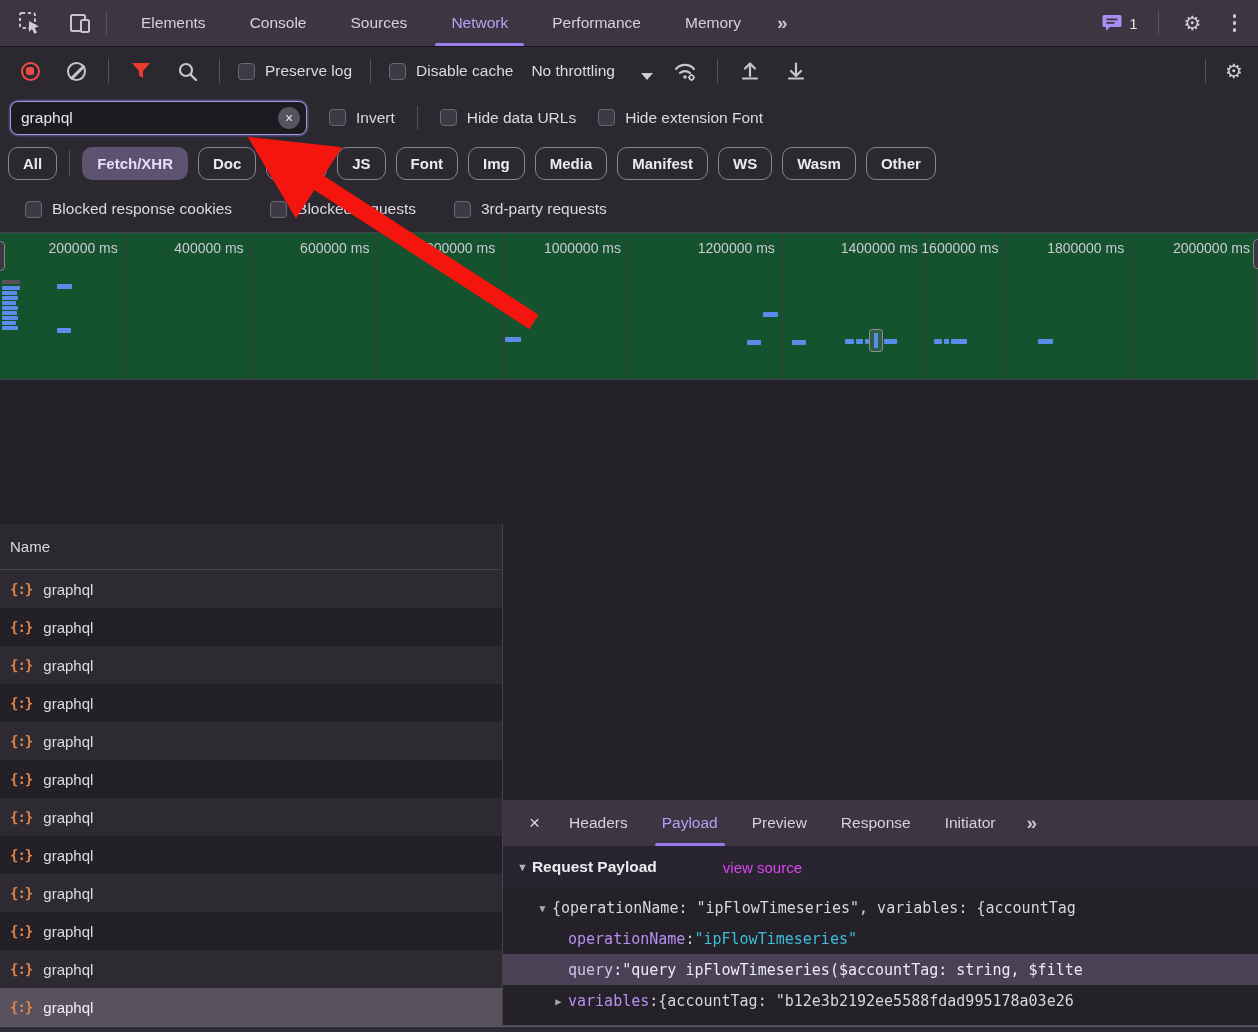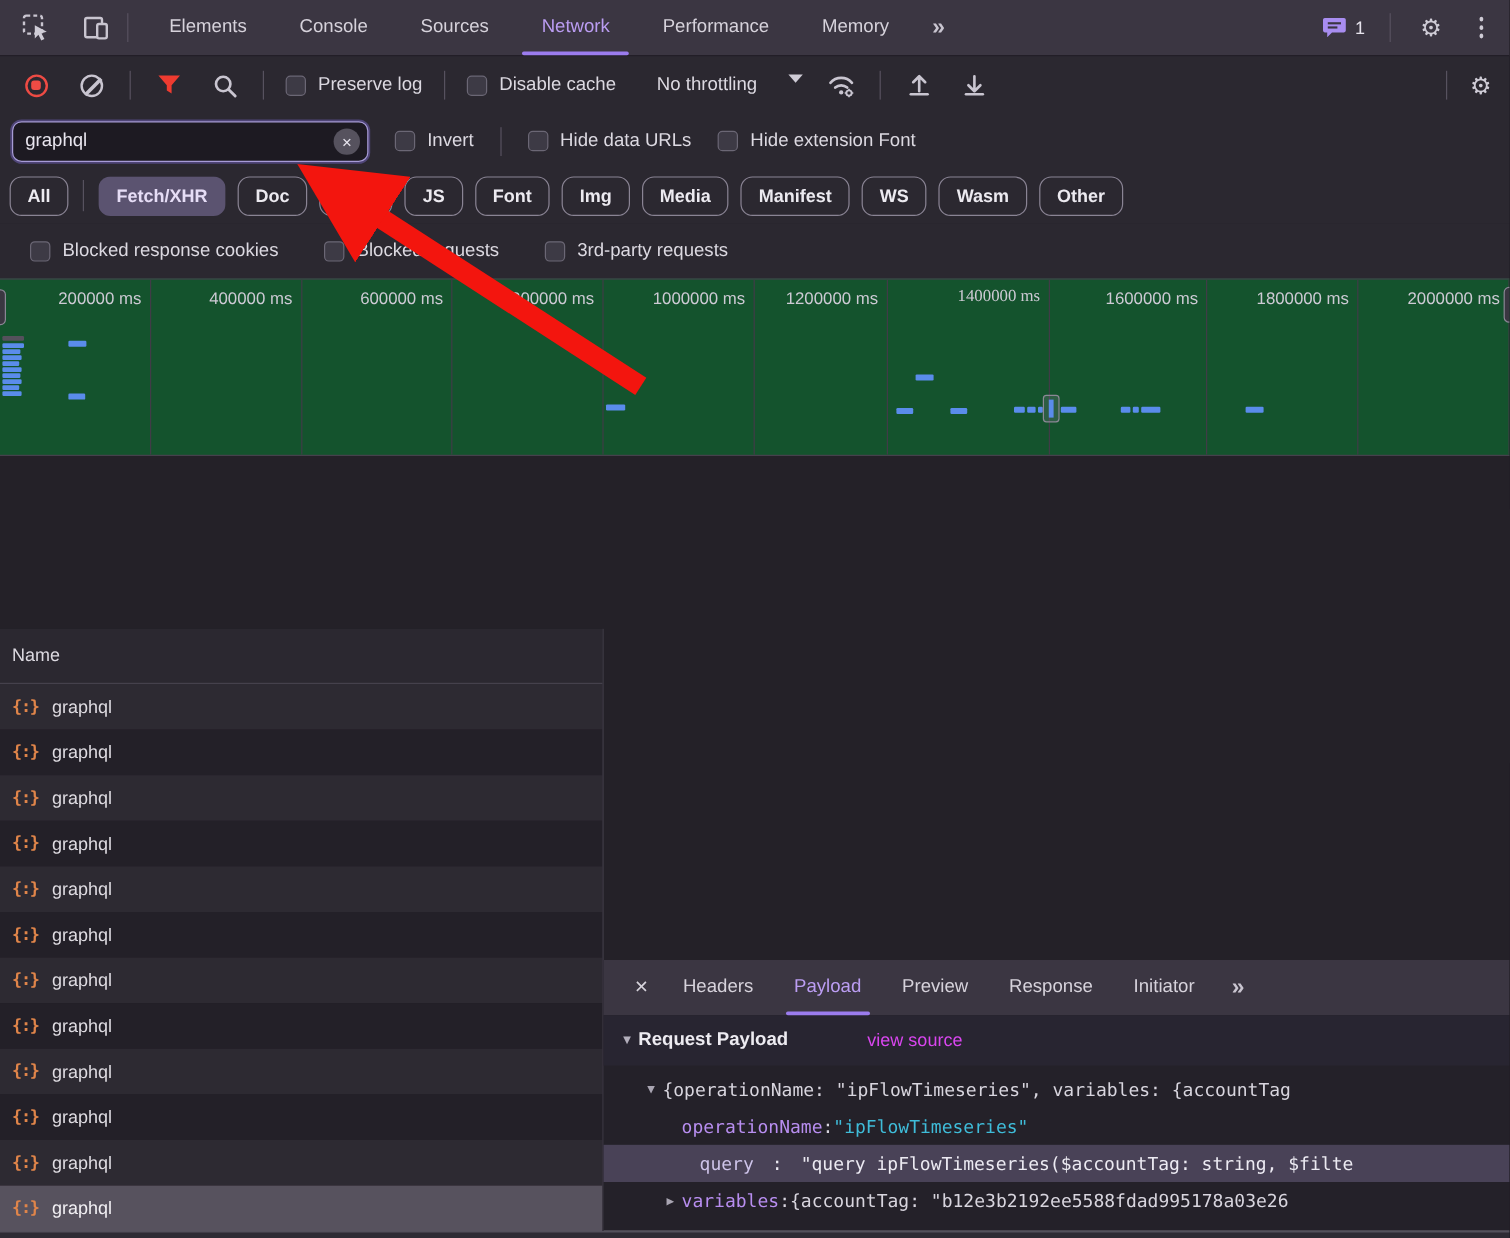--- a/index.html
+++ b/index.html
@@ -23,21 +23,21 @@
 
   
   .nettoolbar { height:48px; background:#2b2830; display:flex; align-items:center; padding:0 10px 0 16px; gap:18px; flex:0 0 auto; }
   .icon-btn { display:flex; align-items:center; justify-content:center; width:28px; height:28px; }
   .rec-outer { width:19px; height:19px; border:2.5px solid #ee4b44; border-radius:50%; display:flex; align-items:center; justify-content:center; }
   .rec-inner { width:8px; height:8px; border-radius:2.5px; background:#ee4b44; }
   .block-circle { position:relative; width:19px; height:19px; border:2.5px solid #c9c5d0; border-radius:50%; }
   .block-circle::after { content:""; position:absolute; left:-1px; top:7px; width:19px; height:2.5px; background:#c9c5d0; transform:rotate(-45deg); }
   .cb { width:17px; height:17px; border-radius:4px; background:#3d3a45; border:1px solid #6b6775; flex:0 0 auto; }
   .cb-group { display:flex; align-items:center; gap:10px; color:#dcd9e1; font-size:15.5px; }
-  .throttle { display:flex; align-items:flex-start; gap:26px; color:#dcd9e1; font-size:15.5px; margin-left:16px; }
+  .throttle { display:flex; align-items:flex-end; gap:26px; color:#dcd9e1; font-size:15.5px; margin-left:0; }
   .caret-down { width:0; height:0; border-left:6px solid transparent; border-right:6px solid transparent; border-top:7px solid #cfccd6; }
   .toolbar-right { margin-left:auto; display:flex; align-items:center; gap:14px; }
   .gear-glyph { font-family:"DejaVu Sans", sans-serif; font-size:20px; color:#cfccd6; line-height:1; }
 
   
   .filterrow { height:45px; background:#2b2830; display:flex; align-items:center; padding:0 10px; gap:22px; flex:0 0 auto; }
   .filter-input { position:relative; width:297px; height:34px; background:#1d1a22; border:1px solid #a79bd6; box-shadow:0 0 0 1.5px #4f4577; border-radius:8px; display:flex; align-items:center; padding:0 34px 0 10px; }
   .filter-input .val { color:#e8e5ee; font-size:15.5px; }
   .clear-x { position:absolute; right:6px; top:5px; width:22px; height:22px; border-radius:50%; background:#56525e; color:#e8e5ee; font-size:14px; display:flex; align-items:center; justify-content:center; }
 
@@ -80,21 +80,21 @@
   .dtab.active::after { content:""; position:absolute; left:10px; right:10px; bottom:0; height:3px; border-radius:2px; background:#9b7cee; }
   .payload-head { height:42px; display:flex; align-items:center; padding:0 14px; gap:0; flex:0 0 auto; background:#282531; }
   .payload-head .tri { color:#b3afbc; font-size:11px; margin-right:4px; }
   .payload-title { color:#edebf1; font-size:15.5px; font-weight:bold; }
   .view-source { color:#d946ef; font-size:15px; margin-left:66px; }
   .payload-body { font-family:"DejaVu Sans Mono", monospace; font-size:15px; color:#d8d5de; padding-top:4px; }
   .pline { height:31px; display:flex; align-items:center; white-space:nowrap; overflow:hidden; }
   .pline .parrow { display:inline-block; width:19px; flex:0 0 auto; color:#a9a5b2; font-size:10.5px; text-align:center; }
   .pline.ind0 { padding-left:30px; }
   .pline.ind1 { padding-left:46px; }
-  .pline.selected { background:#494257;gap:15px; }
+  .pline.selected { background:#494257; }
   .tk-plain { color:#d8d5de; }
   .tk-key { color:#b88ef0; }
   .tk-str { color:#3fbcd9; }
   .pline.selected .tk-key { color:#cec4ea; }
   .pline.selected .tk-plain { color:#eceaf2; }
   .payload-sep { height:1px; background:#4a4650; margin-top:9px; }
 
   .bottomstrip { height:6px; background:#2e2b34; border-top:1px solid #5f5b68; flex:0 0 auto; }
 
   .arrow-overlay { position:absolute; left:0; top:0; z-index:60; pointer-events:none; }
@@ -282,24 +282,24 @@
         </div>
         <div class="tl-col" style="left: 251.6px; width: 125.8px;">
           <span class="tl-label">600000 ms</span>
         </div>
         <div class="tl-col" style="left: 377.4px; width: 125.8px;">
           <span class="tl-label">800000 ms</span>
         </div>
         <div class="tl-col" style="left: 503.2px; width: 125.8px;">
           <span class="tl-label">1000000 ms</span>
         </div>
-        <div class="tl-col" style="left: 614px; width: 125.8px;">
+        <div class="tl-col" style="left: 657px; width: 125.8px;">
           <span class="tl-label">1200000 ms</span>
         </div>
-        <div class="tl-col" style="left: 749px; width: 125.8px; font-family: Liberation Serif, serif;">
+        <div class="tl-col" style="left: 800px; width: 125.8px;">
           <span class="tl-label">1400000 ms</span>
         </div>
         <div class="tl-col" style="left: 880.6px; width: 125.8px;">
           <span class="tl-label">1600000 ms</span>
         </div>
         <div class="tl-col" style="left: 1006.4px; width: 125.8px;">
           <span class="tl-label">1800000 ms</span>
         </div>
         <div class="tl-col" style="left: 1132.2px; width: 125.8px;">
           <span class="tl-label">2000000 ms</span>

